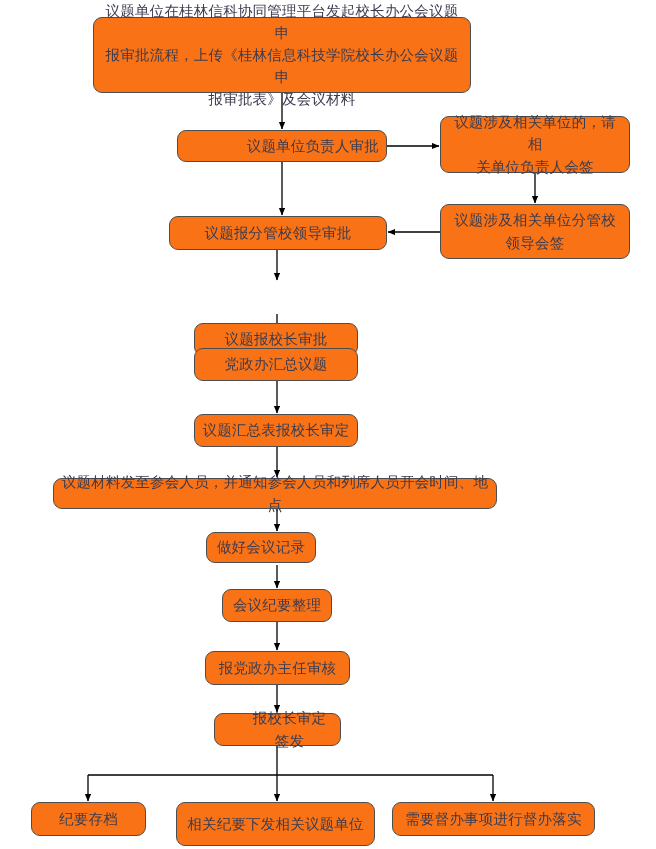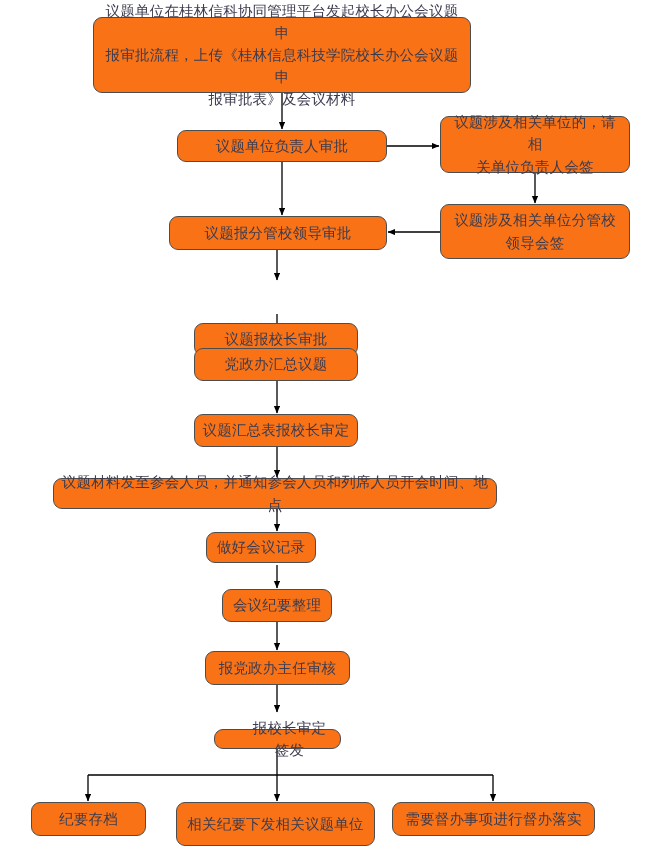--- a/index.html
+++ b/index.html
@@ -92,21 +92,21 @@
       <line x1="277" y1="775" x2="277" y2="801" marker-end="url(#ah)"></line>
       <line x1="493" y1="775" x2="493" y2="801" marker-end="url(#ah)"></line>
     </g>
   </svg>
 
   <div class="node" style="left: 93px; top: 17px; width: 378px; height: 76px;">
     <span class="label">议题单位在桂林信科协同管理平台发起校长办公会议题申
 报审批流程，上传《桂林信息科技学院校长办公会议题申
 报审批表》及会议材料</span>
   </div>
-  <div class="node" style="left: 177px; top: 130px; width: 210px; height: 32px;">
+  <div class="node" style="left: 177px; top: 130px; width: 210px; height: 32px; text-align: right;">
     <span class="label">议题单位负责人审批</span>
   </div>
   <div class="node" style="left: 440px; top: 116px; width: 190px; height: 57px;">
     <span class="label">议题涉及相关单位的，请相
 关单位负责人会签</span>
   </div>
   <div class="node" style="left: 169px; top: 216px; width: 218px; height: 34px;">
     <span class="label">议题报分管校领导审批</span>
   </div>
   <div class="node" style="left: 440px; top: 204px; width: 190px; height: 55px;">
@@ -127,21 +127,21 @@
   </div>
   <div class="node" style="left: 206px; top: 532px; width: 110px; height: 31px;">
     <span class="label">做好会议记录</span>
   </div>
   <div class="node" style="left: 222px; top: 589px; width: 110px; height: 33px;">
     <span class="label">会议纪要整理</span>
   </div>
   <div class="node" style="left: 205px; top: 651px; width: 145px; height: 34px;">
     <span class="label">报党政办主任审核</span>
   </div>
-  <div class="node" style="left: 214px; top: 729px; width: 127px; height: 20px; padding-left: 31px;">
+  <div class="node" style="left: 214px; top: 713px; width: 127px; height: 33px; padding-left: 31px;">
     <span class="label">报校长审定签发</span>
   </div>
   <div class="node" style="left: 31px; top: 802px; width: 115px; height: 34px;">
     <span class="label">纪要存档</span>
   </div>
   <div class="node" style="left: 176px; top: 802px; width: 199px; height: 44px;">
     <span class="label">相关纪要下发相关议题单位</span>
   </div>
   <div class="node" style="left: 392px; top: 802px; width: 203px; height: 34px;">
     <span class="label">需要督办事项进行督办落实</span>

